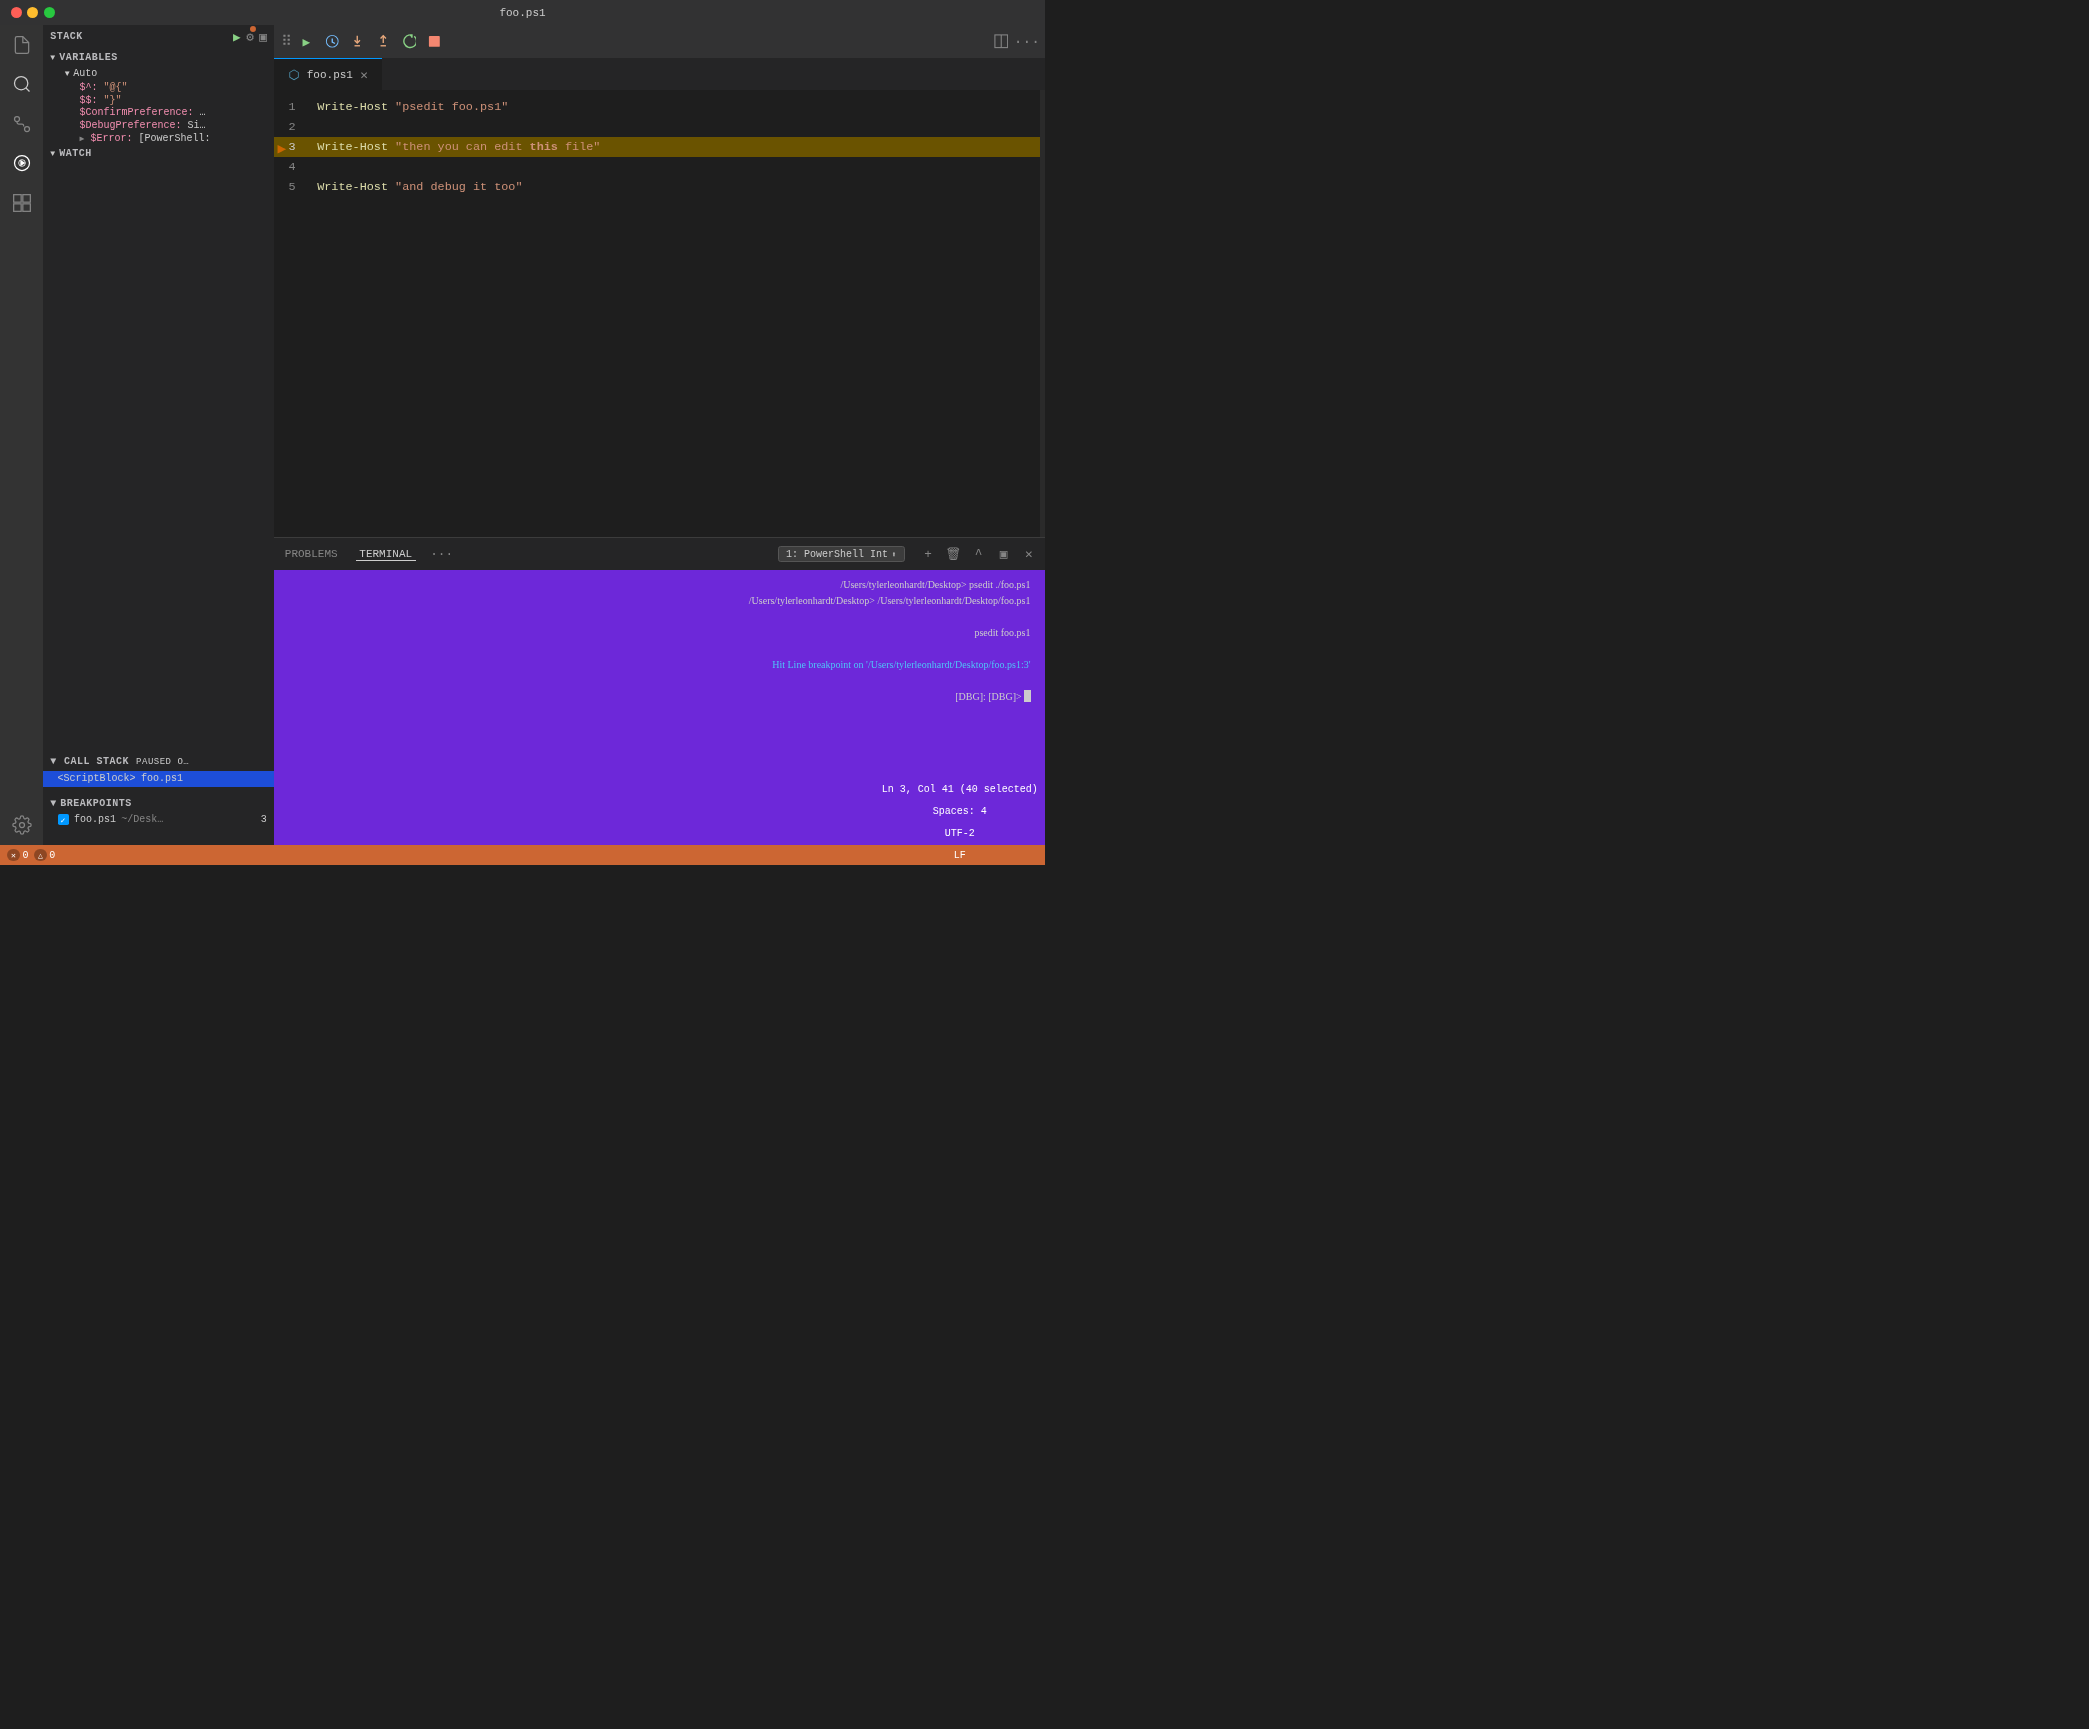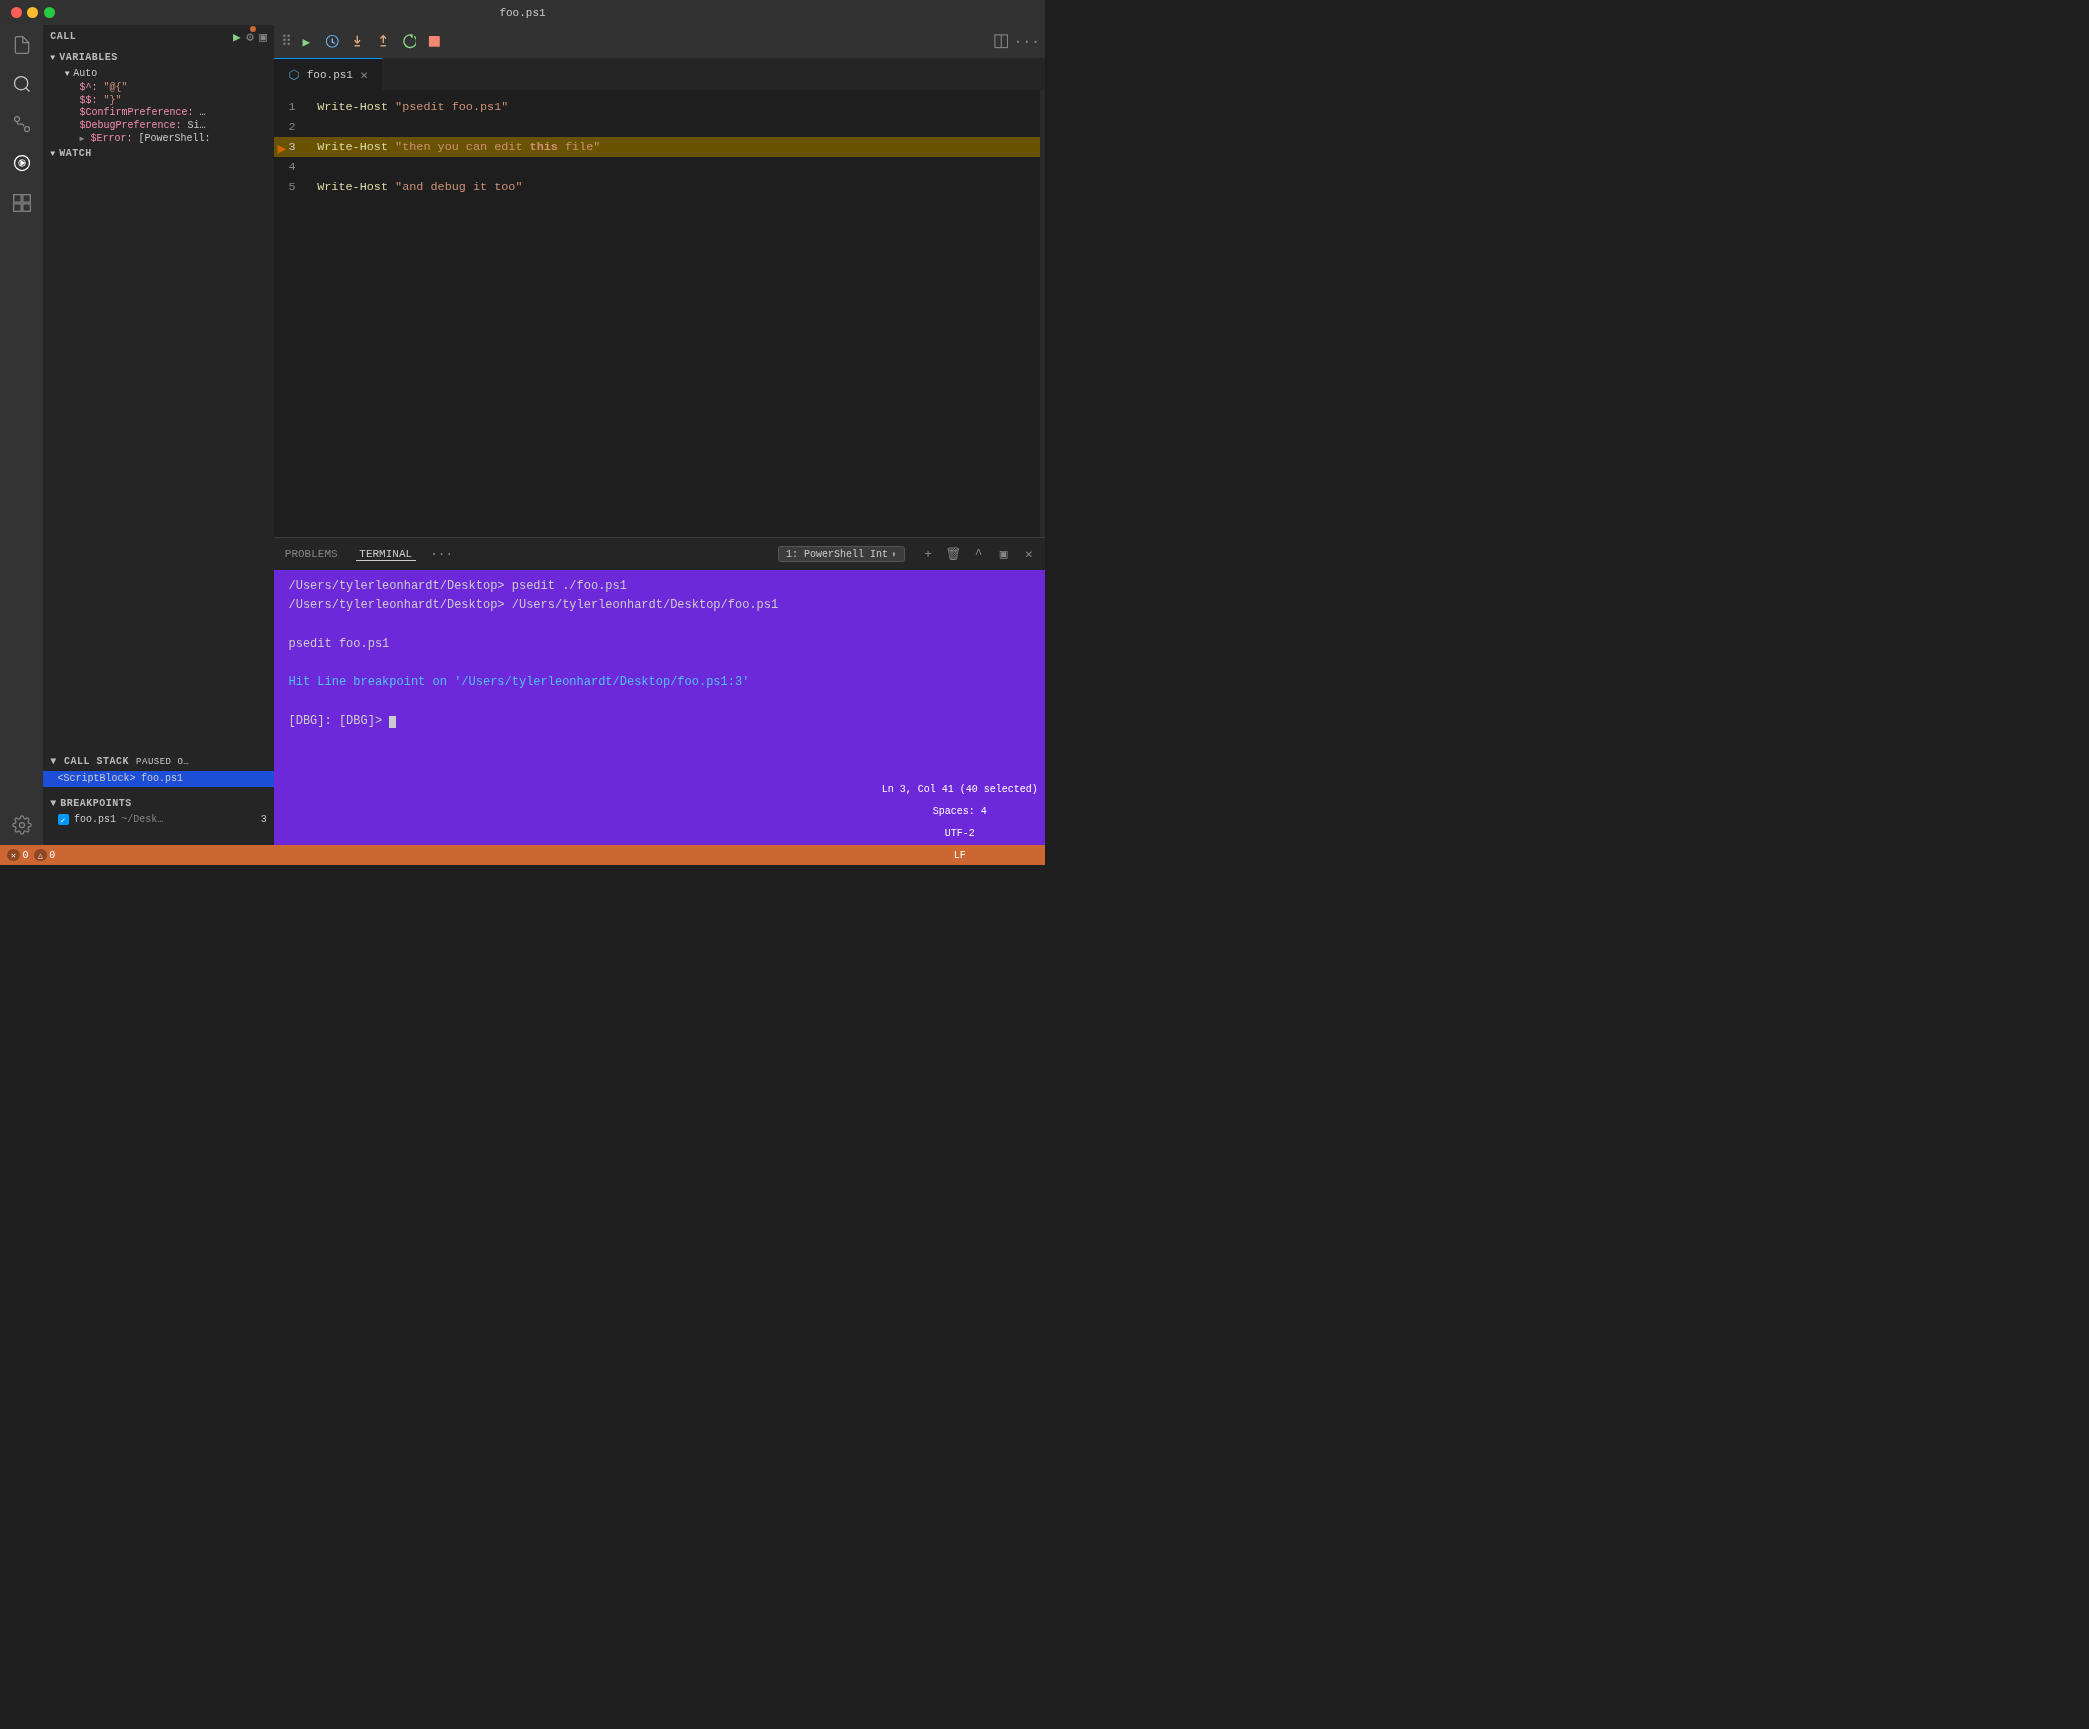--- a/index.html
+++ b/index.html
@@ -387,24 +387,25 @@
       width: 18px;
       height: 18px;
       display: flex;
       align-items: center;
       justify-content: center;
     }
 
     .terminal-content {
       flex: 1;
       padding: 7.2px 14.5px;
-      font-family: Liberation Mono, monospace;
-      font-size: 12px;
+      font-family: Liberation Serif, serif;
+      font-size: 10px;
       color: #cccccc;
       overflow: hidden;
+      text-align: right;
     }
     .term-line { line-height: 1.6; }
     .term-blue { color: #4fc3f7; }
     .term-prompt { color: #cccccc; }
     .term-cursor {
       display: inline-block;
       width: 6.3px;
       height: 11.8px;
       background: #cccccc;
       vertical-align: text-bottom;
@@ -503,21 +504,21 @@
       <svg width="20" height="20" viewBox="0 0 24 24" fill="none" stroke="#858585" stroke-width="1.5">
         <circle cx="12" cy="12" r="3"></circle>
         <path d="M19.4 15a1.65 1.65 0 0 0 .33 1.82l.06.06a2 2 0 0 1-2.83 2.83l-.06-.06a1.65 1.65 0 0 0-1.82-.33 1.65 1.65 0 0 0-1 1.51V21a2 2 0 0 1-4 0v-.09A1.65 1.65 0 0 0 9 19.4a1.65 1.65 0 0 0-1.82.33l-.06.06a2 2 0 0 1-2.83-2.83l.06-.06A1.65 1.65 0 0 0 4.68 15a1.65 1.65 0 0 0-1.51-1H3a2 2 0 0 1 0-4h.09A1.65 1.65 0 0 0 4.6 9a1.65 1.65 0 0 0-.33-1.82l-.06-.06a2 2 0 0 1 2.83-2.83l.06.06A1.65 1.65 0 0 0 9 4.68a1.65 1.65 0 0 0 1-1.51V3a2 2 0 0 1 4 0v.09a1.65 1.65 0 0 0 1 1.51 1.65 1.65 0 0 0 1.82-.33l.06-.06a2 2 0 0 1 2.83 2.83l-.06.06A1.65 1.65 0 0 0 19.4 9a1.65 1.65 0 0 0 1.51 1H21a2 2 0 0 1 0 4h-.09a1.65 1.65 0 0 0-1.51 1z"></path>
       </svg>
     </div>
   </div>
 
   <div class="sidebar">
 
     <div class="debug-header">
-      <span class="debug-title">CALL</span>
+      <span class="debug-title">STACK</span>
       <span class="debug-icon">▶</span>
       <span style="position:relative; color:#858585; font-size:12.7px; cursor:pointer;">
         ⚙
         <span style="position:absolute;top:-2.7px;right:-2.7px;background:#cc6633;width:6.3px;height:6.3px;border-radius:50%;"></span>
       </span>
       <span style="color:#858585; font-size:12.7px; cursor:pointer;">▣</span>
     </div>
 
     <div class="sidebar-section variables-section">
       <div class="sidebar-section-header">

